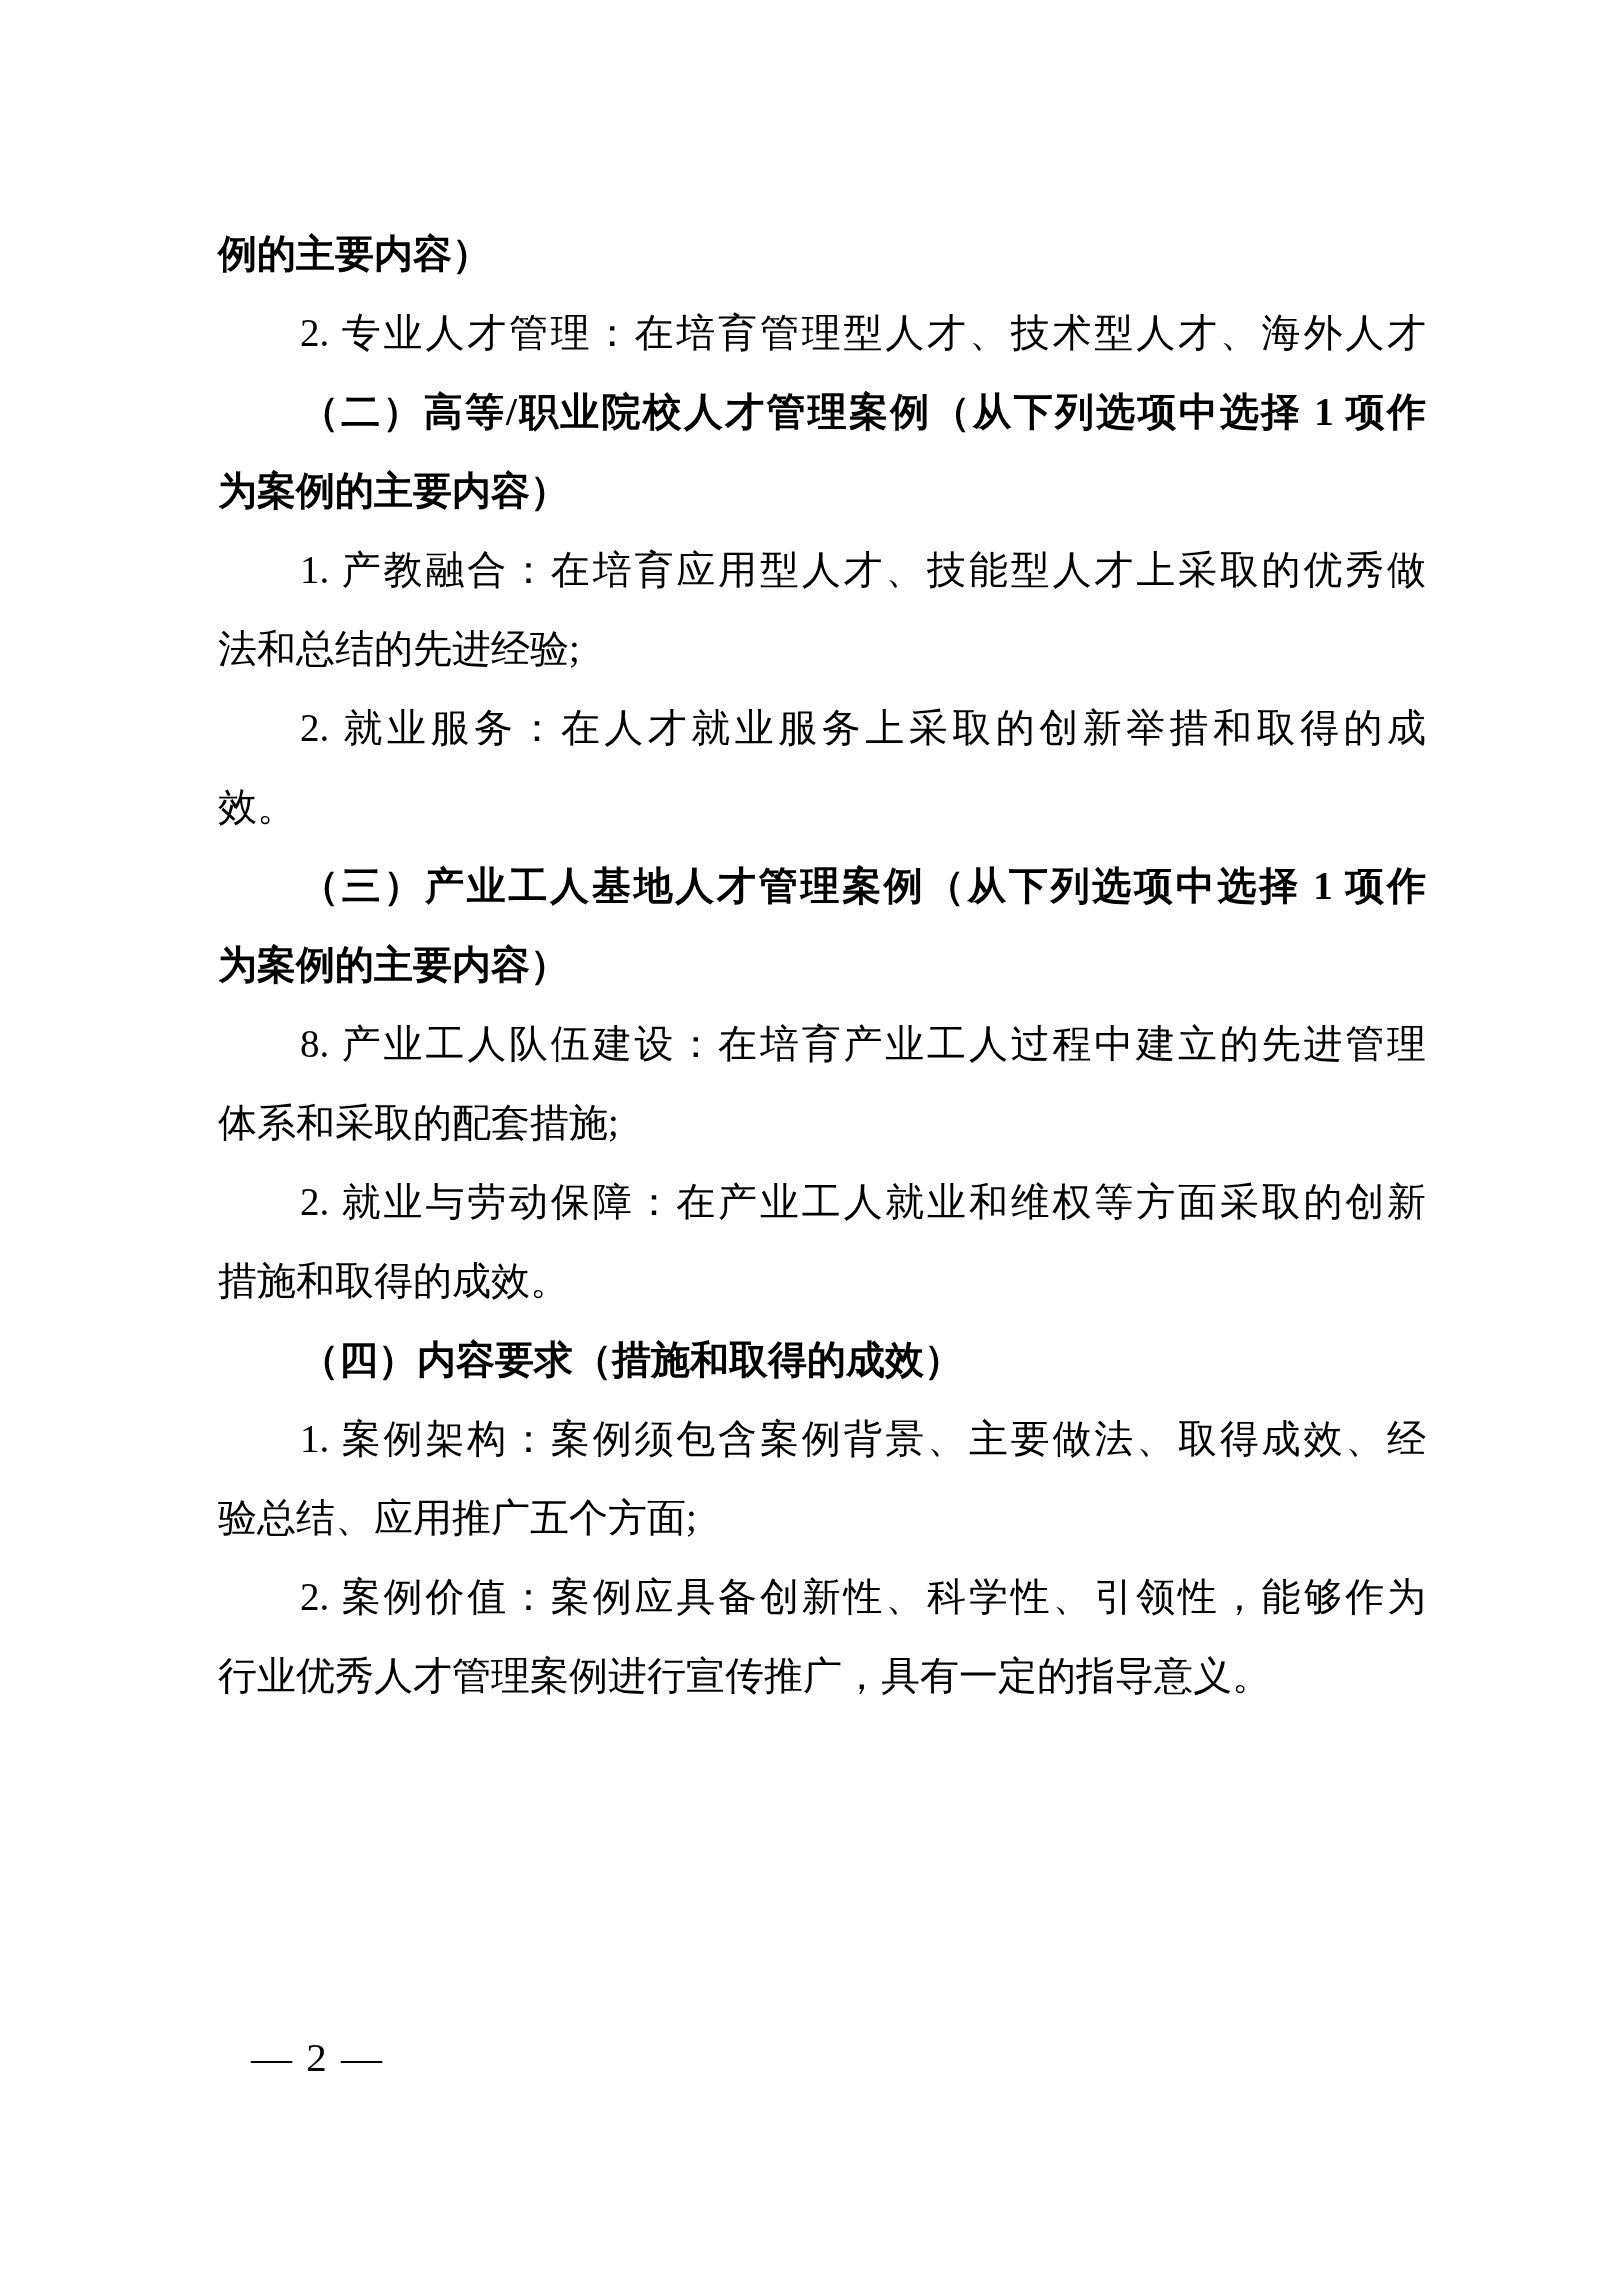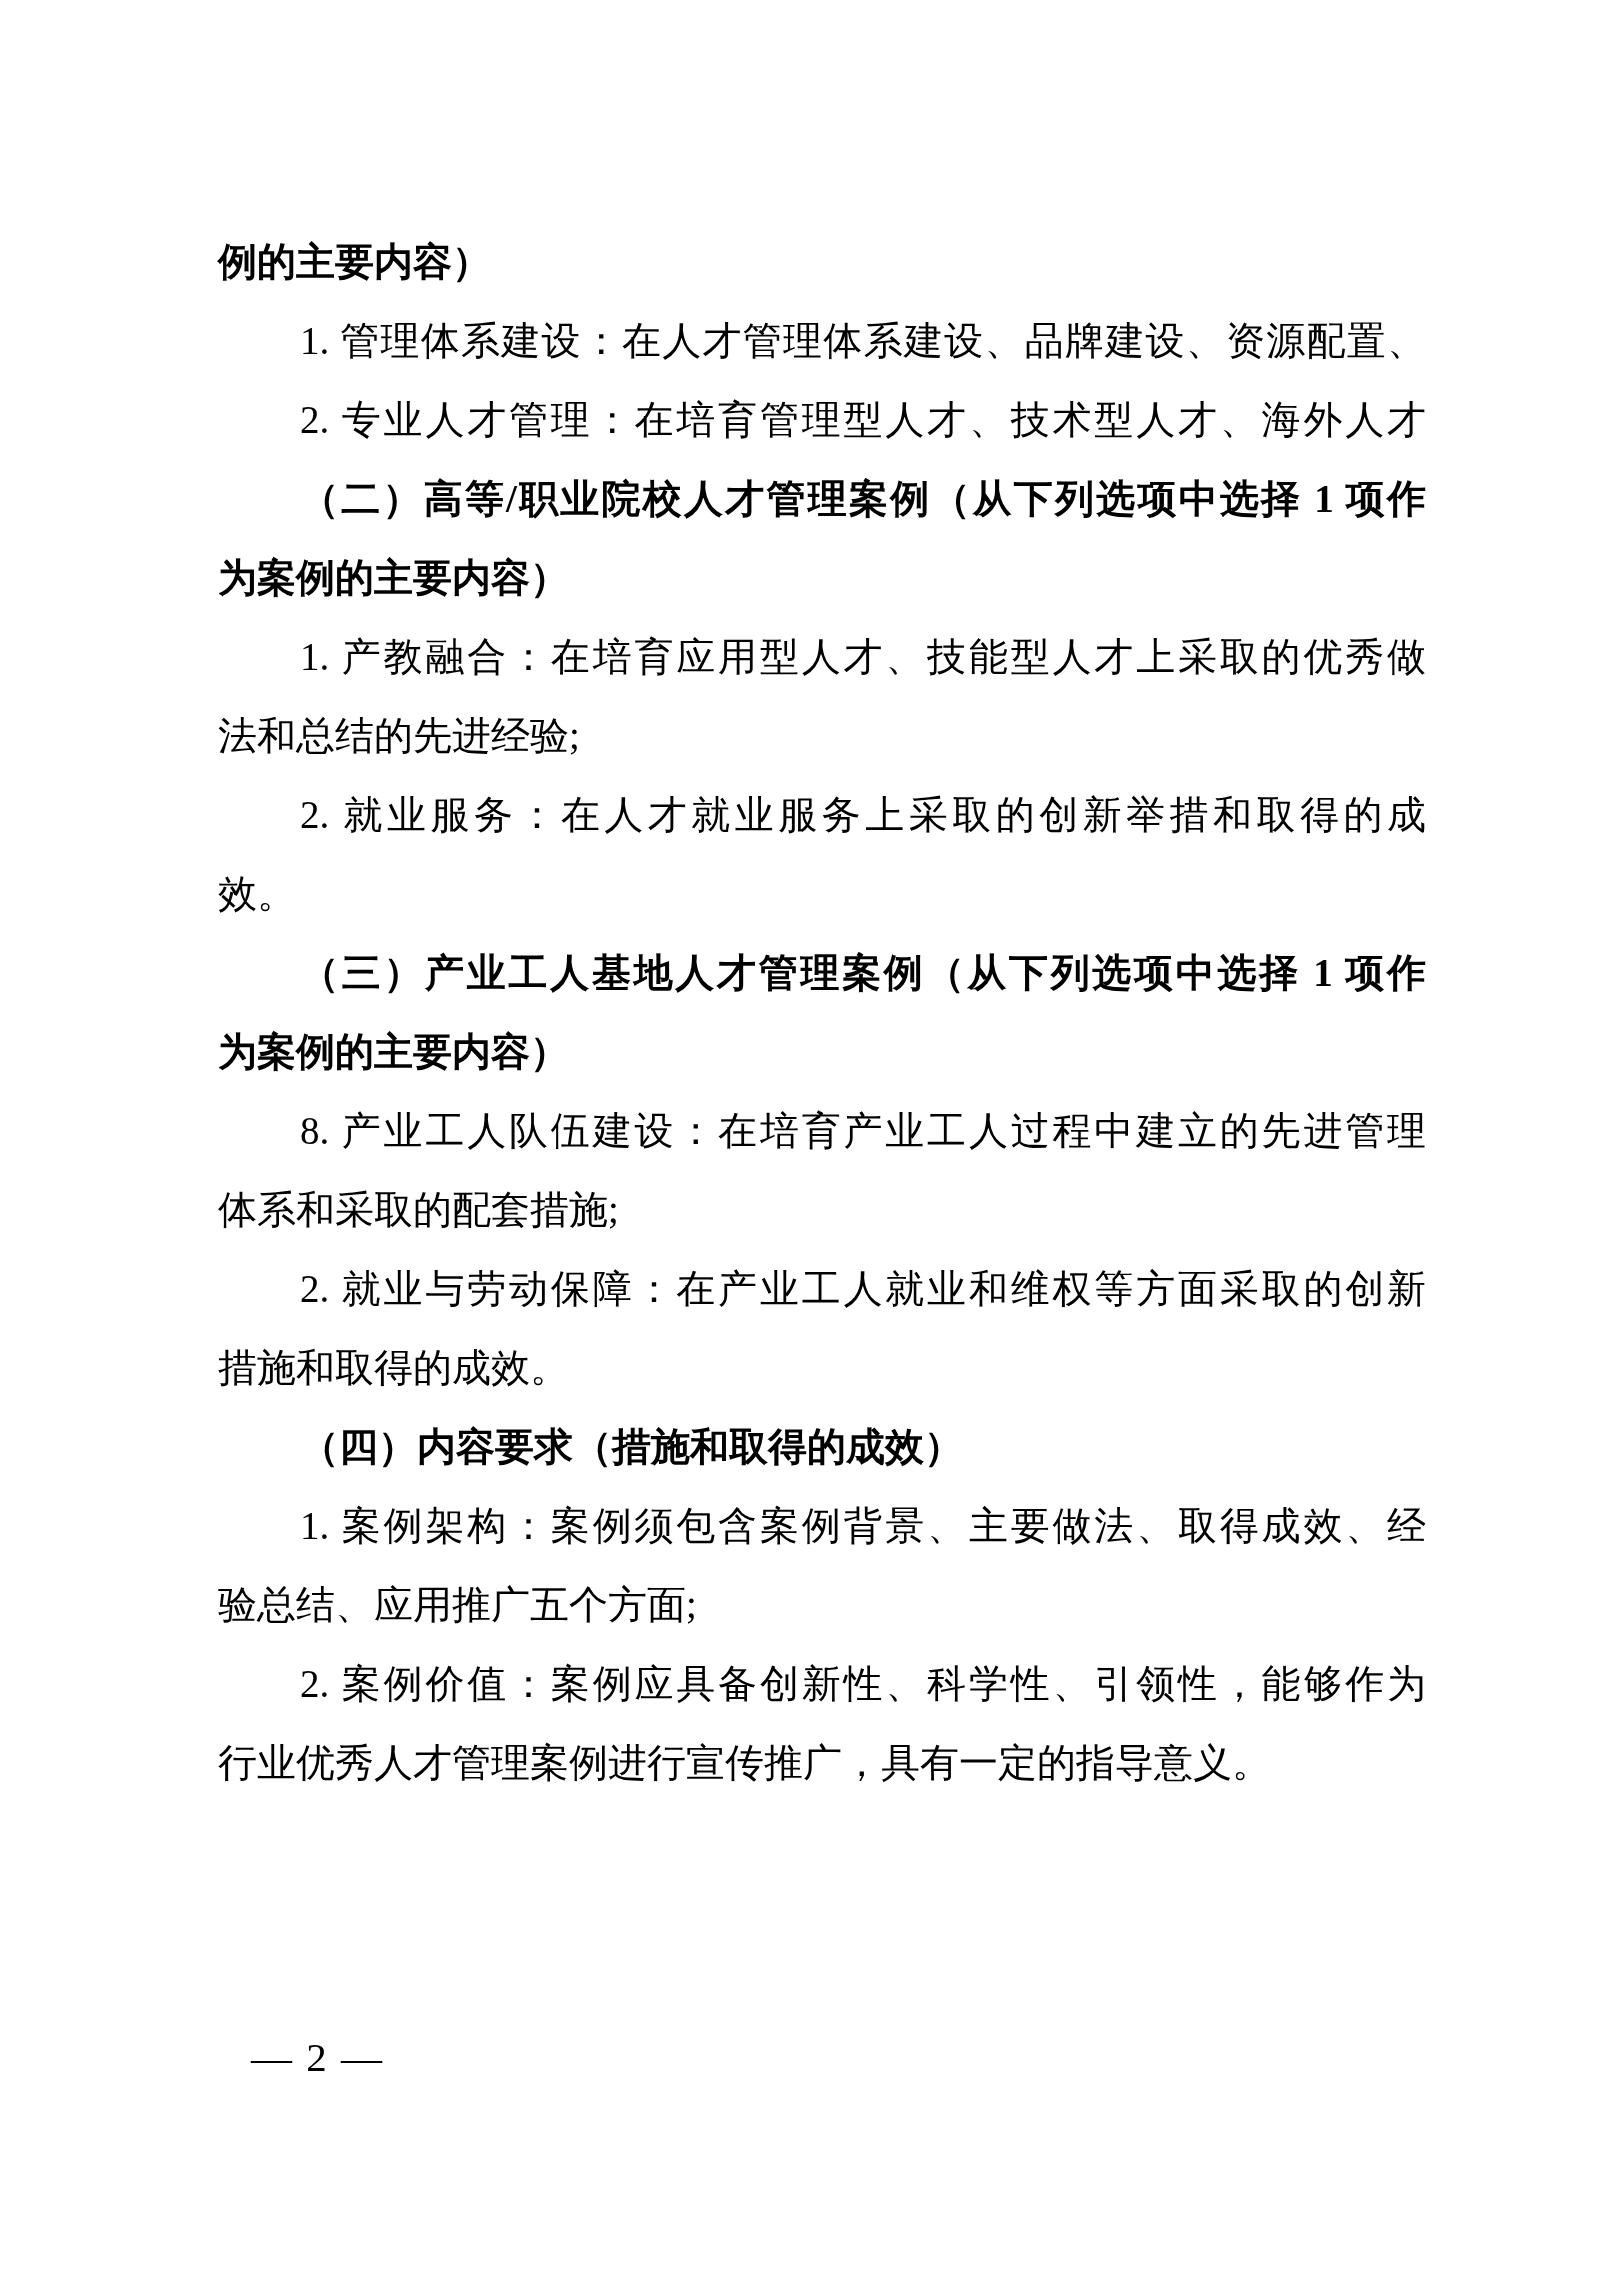--- a/index.html
+++ b/index.html
@@ -12,21 +12,21 @@
     width: 1621px;
     height: 2293px;
     background: #ffffff;
     font-family: "Liberation Serif", "DejaVu Serif", serif;
     color: #000000;
     overflow: hidden;
   }
   .content {
     position: absolute;
     left: 218px;
-    top: 222px;
+    top: 214px;
     width: 1208px;
   }
   .ln {
     height: 79px;
     line-height: 79px;
     font-size: 39px;
     letter-spacing: 0;
     white-space: nowrap;
     text-align: left;
   }
@@ -56,21 +56,20 @@
     letter-spacing: 2px;
     white-space: nowrap;
   }
 </style>
 </head>
 <body>
 
 <div class="page">
   <div class="content">
     <div class="ln hd">例的主要内容）</div>
-    <div class="ln ind jf">1. 管理体系建设：在人才管理体系建设、品牌建设、资源配置、</div>
     <div class="ln ind jf">2. 专业人才管理：在培育管理型人才、技术型人才、海外人才</div>
     <div class="ln ind jf hd">（二）高等/职业院校人才管理案例（从下列选项中选择 1 项作</div>
     <div class="ln hd">为案例的主要内容）</div>
     <div class="ln ind jf">1. 产教融合：在培育应用型人才、技能型人才上采取的优秀做</div>
     <div class="ln">法和总结的先进经验;</div>
     <div class="ln ind jf">2. 就业服务：在人才就业服务上采取的创新举措和取得的成</div>
     <div class="ln">效。</div>
     <div class="ln ind jf hd">（三）产业工人基地人才管理案例（从下列选项中选择 1 项作</div>
     <div class="ln hd">为案例的主要内容）</div>
     <div class="ln ind jf">8. 产业工人队伍建设：在培育产业工人过程中建立的先进管理</div>

